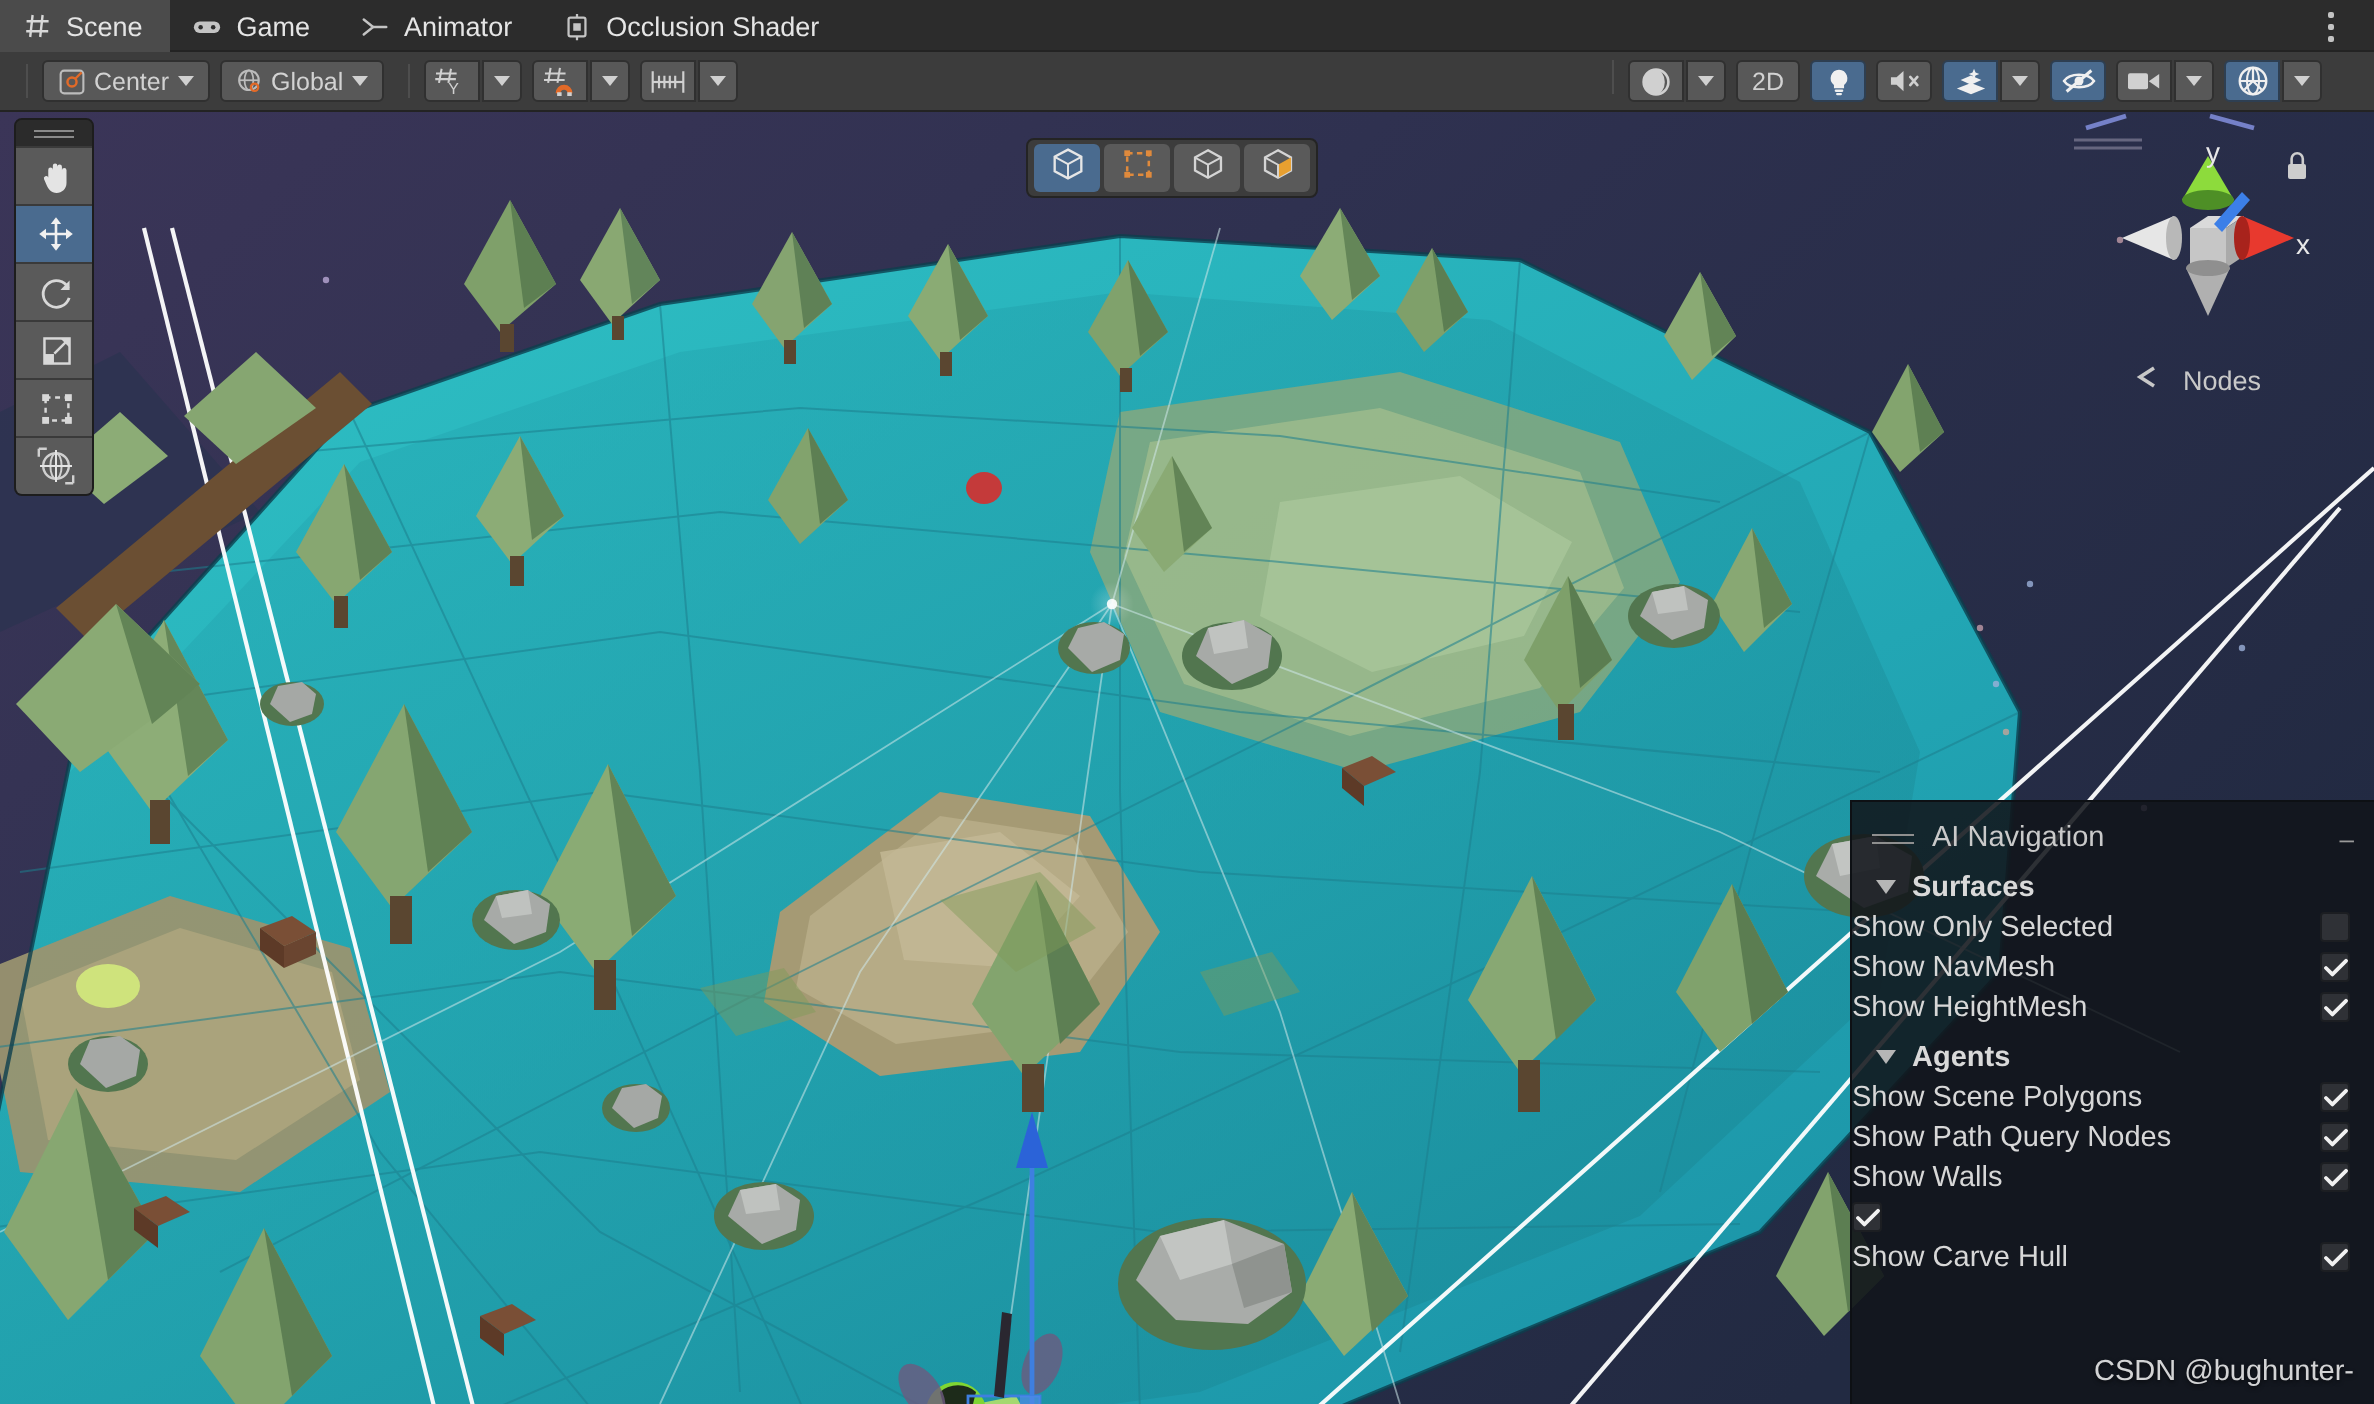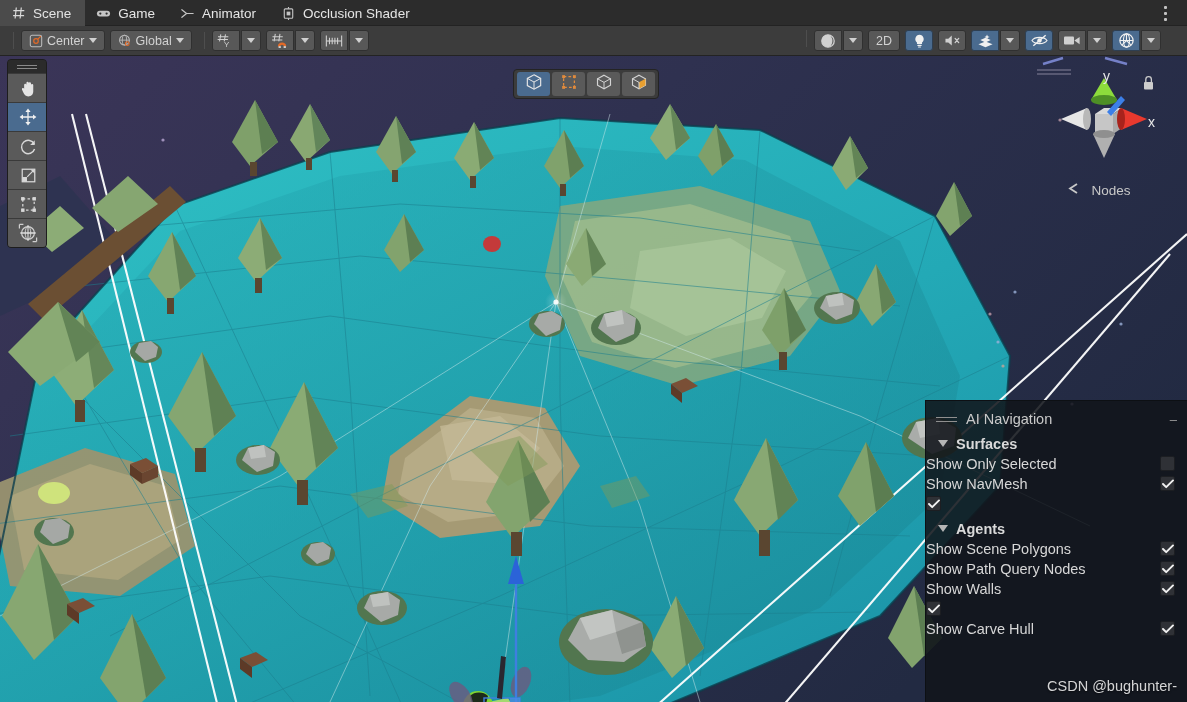--- a/index.html
+++ b/index.html
@@ -862,20 +862,21 @@
       </div>
       <div class="np-row">
         <span class="lbl">Show NavMesh</span>
         <span class="cb">
           <svg width="12" height="10" viewBox="0 0 12 10">
               <path d="M1 5 L4.2 8.2 L11 1.4" fill="none" stroke="#f2f2f2" stroke-width="1.9" stroke-linecap="round" stroke-linejoin="round"></path>
             </svg>
         </span>
       </div>
       <div class="np-row">
+        <span class="lbl">Show HeightMesh</span>
         <span class="cb">
           <svg width="12" height="10" viewBox="0 0 12 10">
               <path d="M1 5 L4.2 8.2 L11 1.4" fill="none" stroke="#f2f2f2" stroke-width="1.9" stroke-linecap="round" stroke-linejoin="round"></path>
             </svg>
         </span>
       </div>
 
       <div class="np-group">
         <span class="tri"></span>
         <span>Agents</span>

